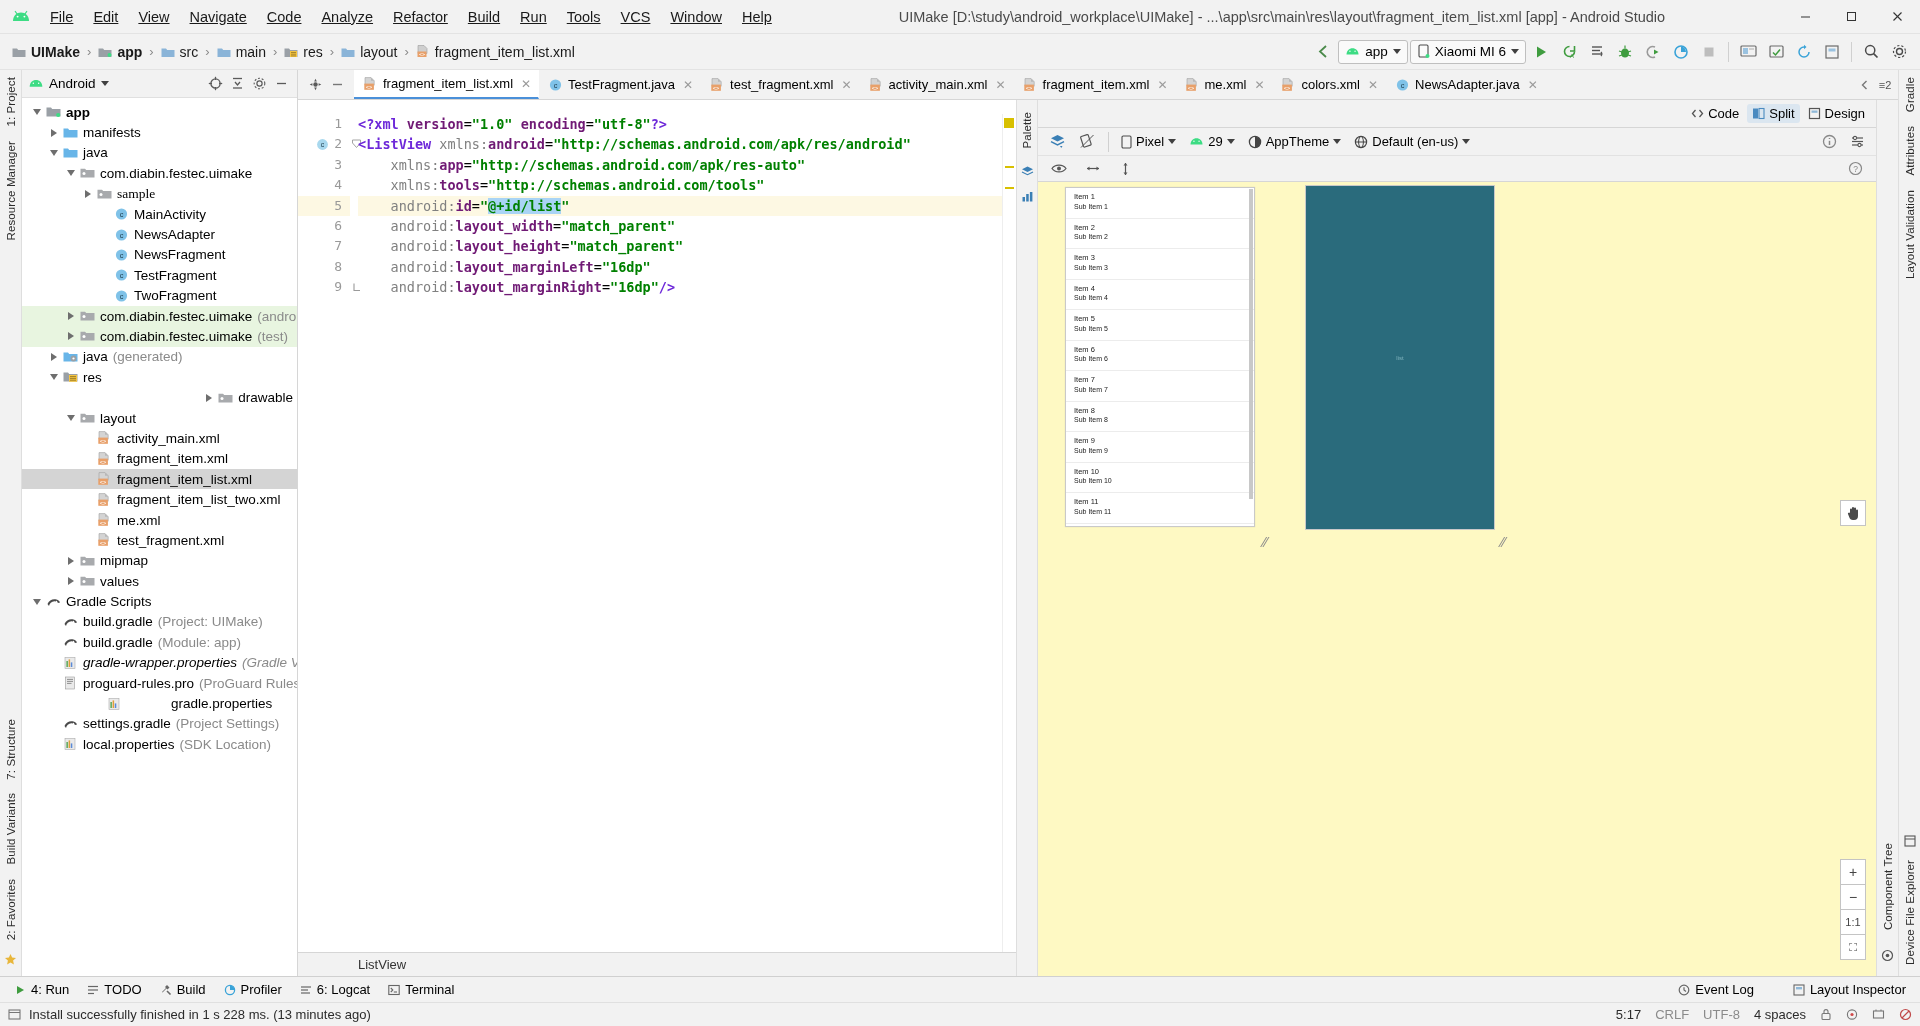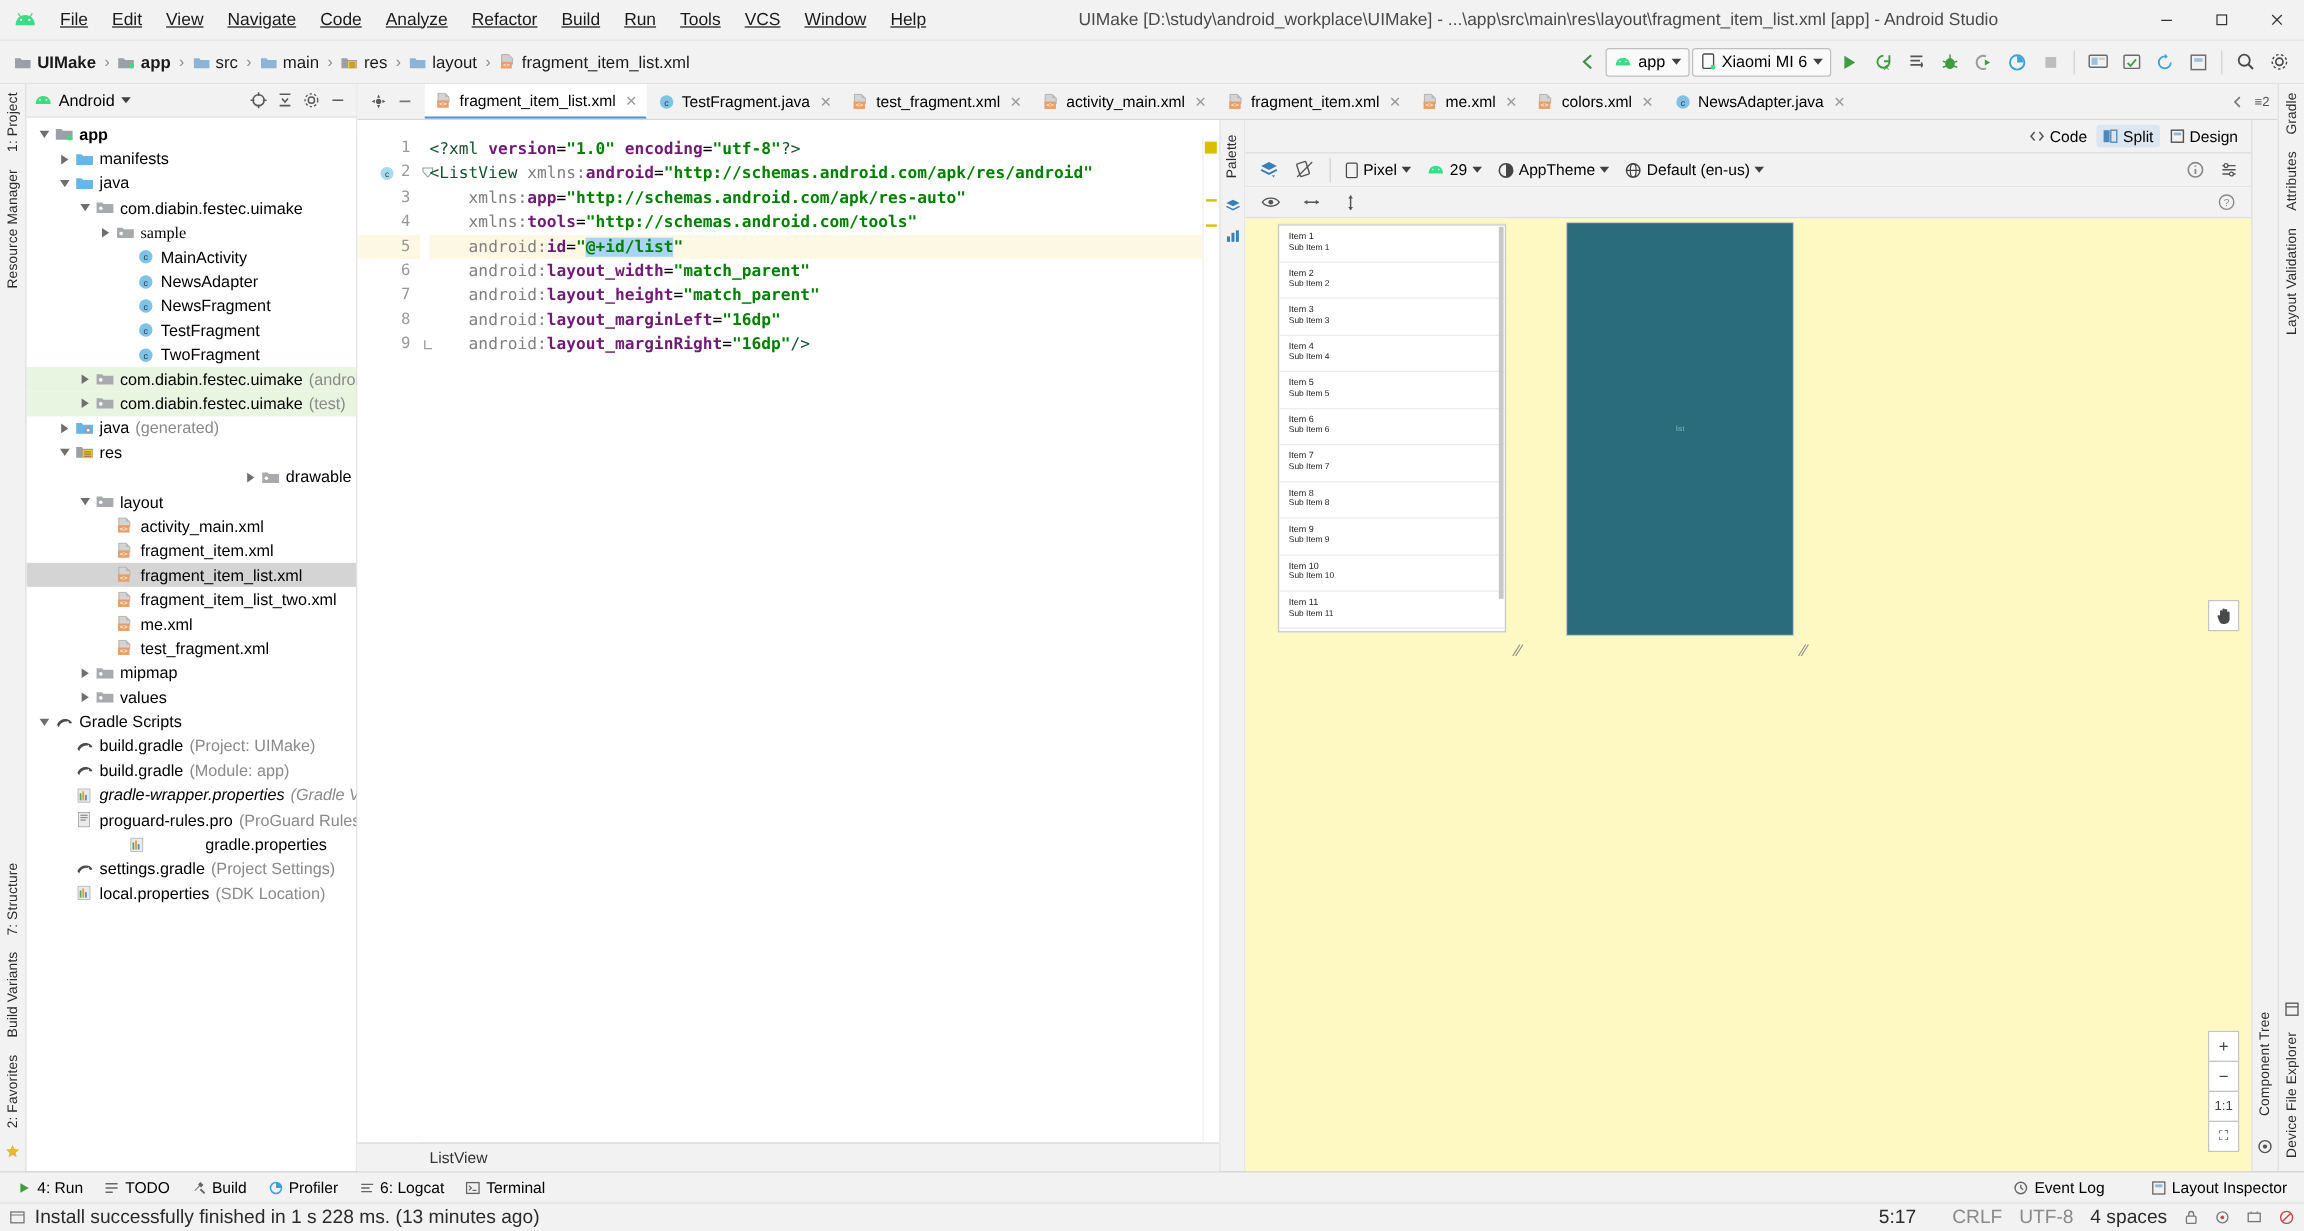--- a/index.html
+++ b/index.html
@@ -118,21 +118,21 @@
   }
   .gline { height:20.4px; line-height:20.4px; padding-right:8px; position:relative; display:flex; align-items:center; justify-content:flex-end; gap:4px;}
   .gline.hl { background:#fdf8e3; }
   .gmark { width:14px;height:14px; flex:0 0 14px;}
   .code {
     flex:1; font-family:"DejaVu Sans Mono", monospace; font-size:13.5px; position:relative;
     overflow:hidden; padding-left:8px;
   }
   .cline { height:20.4px; line-height:20.4px; white-space:pre; }
   .cline.hl { background:#fdf8e3; }
-  .k-tag { color:#14532d; font-weight:normal; }
+  .k-tag { color:#6d28d9; font-weight:bold; }
   .k-attr { color:#701a75; font-weight:bold; }
   .k-val { color:#008000; font-weight:bold; }
   .k-gray { color:#808080; }
   .sel { background:#a9d4f5; }
   .err-strip { position:absolute; right:0; top:0; width:14px; height:100%; background:#fff; border-left:1px solid #eee;}
   .err-mark { position:absolute; right:2px; width:10px; height:10px; }
 
   
   .palette-rail {
     width:22px; flex:0 0 22px; background:#f2f2f2; border-left:1px solid #dedede; border-right:1px solid #dedede;
@@ -191,21 +191,21 @@
   .toolwin {
     height:26px; flex:0 0 26px; background:#f2f2f2; border-top:1px solid #d0d0d0;
     display:flex; align-items:center; gap:2px; padding:0 6px;
   }
   .tw-btn { display:flex; align-items:center; gap:5px; padding:3px 8px; font-size:13px; border-radius:3px; white-space:nowrap;}
   .tw-right { margin-left:auto; display:flex; align-items:flex-start; gap:23px; }
 
   
   .statusbar {
     height:24px; flex:0 0 24px; background:#f2f2f2; border-top:1px solid #e0e0e0;
-    display:flex; align-items:center; padding:0 8px; font-size:16px; color:#2b2b2b; gap:8px;
+    display:flex; align-items:center; padding:0 8px; font-size:13px; color:#2b2b2b; gap:8px;
   }
   .sb-right { margin-left:auto; display:flex; align-items:center; gap:14px; }
   .sb-item { white-space:nowrap; }
 
   
   .farleft {
     width:22px; flex:0 0 22px; background:#f2f2f2; border-right:1px solid #dedede;
     display:flex; flex-direction:column; align-items:center; position:relative;
   }
   .fl-top { display:flex; flex-direction:column; align-items:center; }
@@ -1387,21 +1387,21 @@
   <div class="statusbar">
     <div style="display:flex;align-items:center;">
       <svg width="13" height="13" viewBox="0 0 13 13">
           <rect x="1" y="2" width="11" height="9" fill="none" stroke="#777" stroke-width="1.1"></rect>
           <line x1="1" y1="4.5" x2="12" y2="4.5" stroke="#777" stroke-width="1"></line>
         </svg>
     </div>
     <div class="sb-item">Install successfully finished in 1 s 228 ms. (13 minutes ago)</div>
     <div class="sb-right">
       <div class="sb-item">5:17</div>
-      <div class="sb-item" style="color:#8a8a8a;margin-left:16px;">CRLF</div>
+      <div class="sb-item" style="color:#8a8a8a;">CRLF</div>
       <div class="sb-item" style="color:#8a8a8a;">UTF-8</div>
       <div class="sb-item">4 spaces</div>
       <div style="display:flex;align-items:center;">
         <svg width="12" height="13" viewBox="0 0 12 13">
             <rect x="2" y="5.5" width="8" height="6" rx="1" fill="none" stroke="#777" stroke-width="1.1"></rect>
             <path d="M4 5.5 L4 3.6 A2 2 0 0 1 8 3.6 L8 5.5" fill="none" stroke="#777" stroke-width="1.1"></path>
           </svg>
       </div>
       <div style="display:flex;align-items:center;">
         <svg width="12" height="13" viewBox="0 0 12 13">

